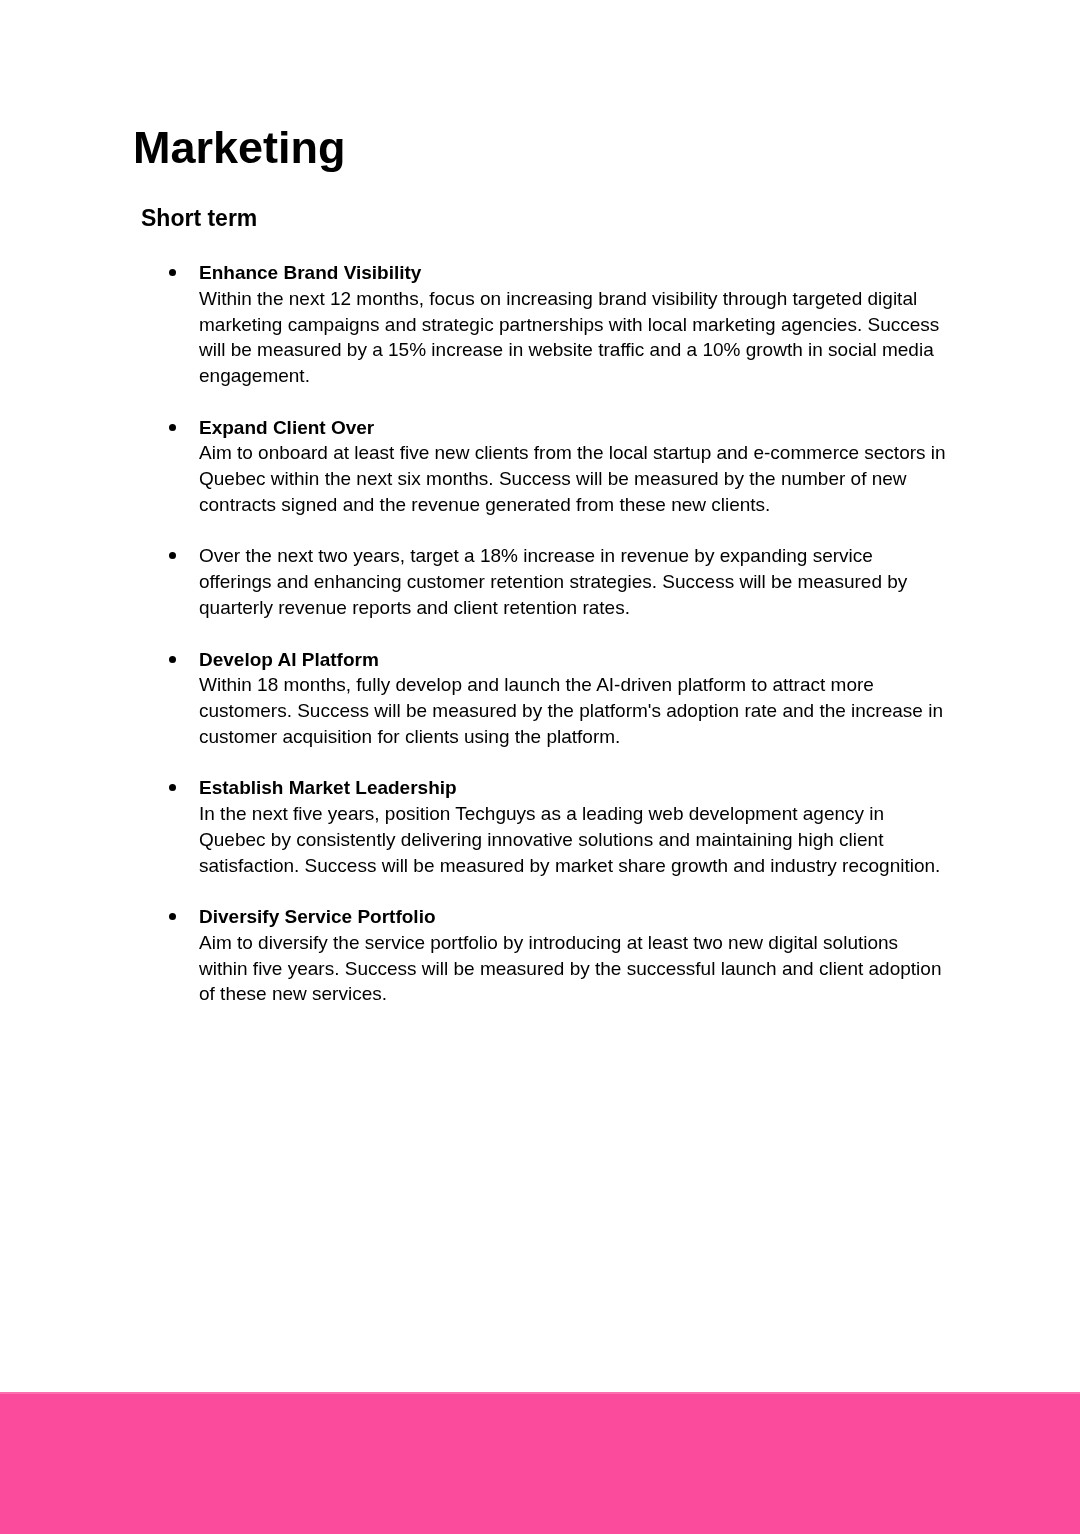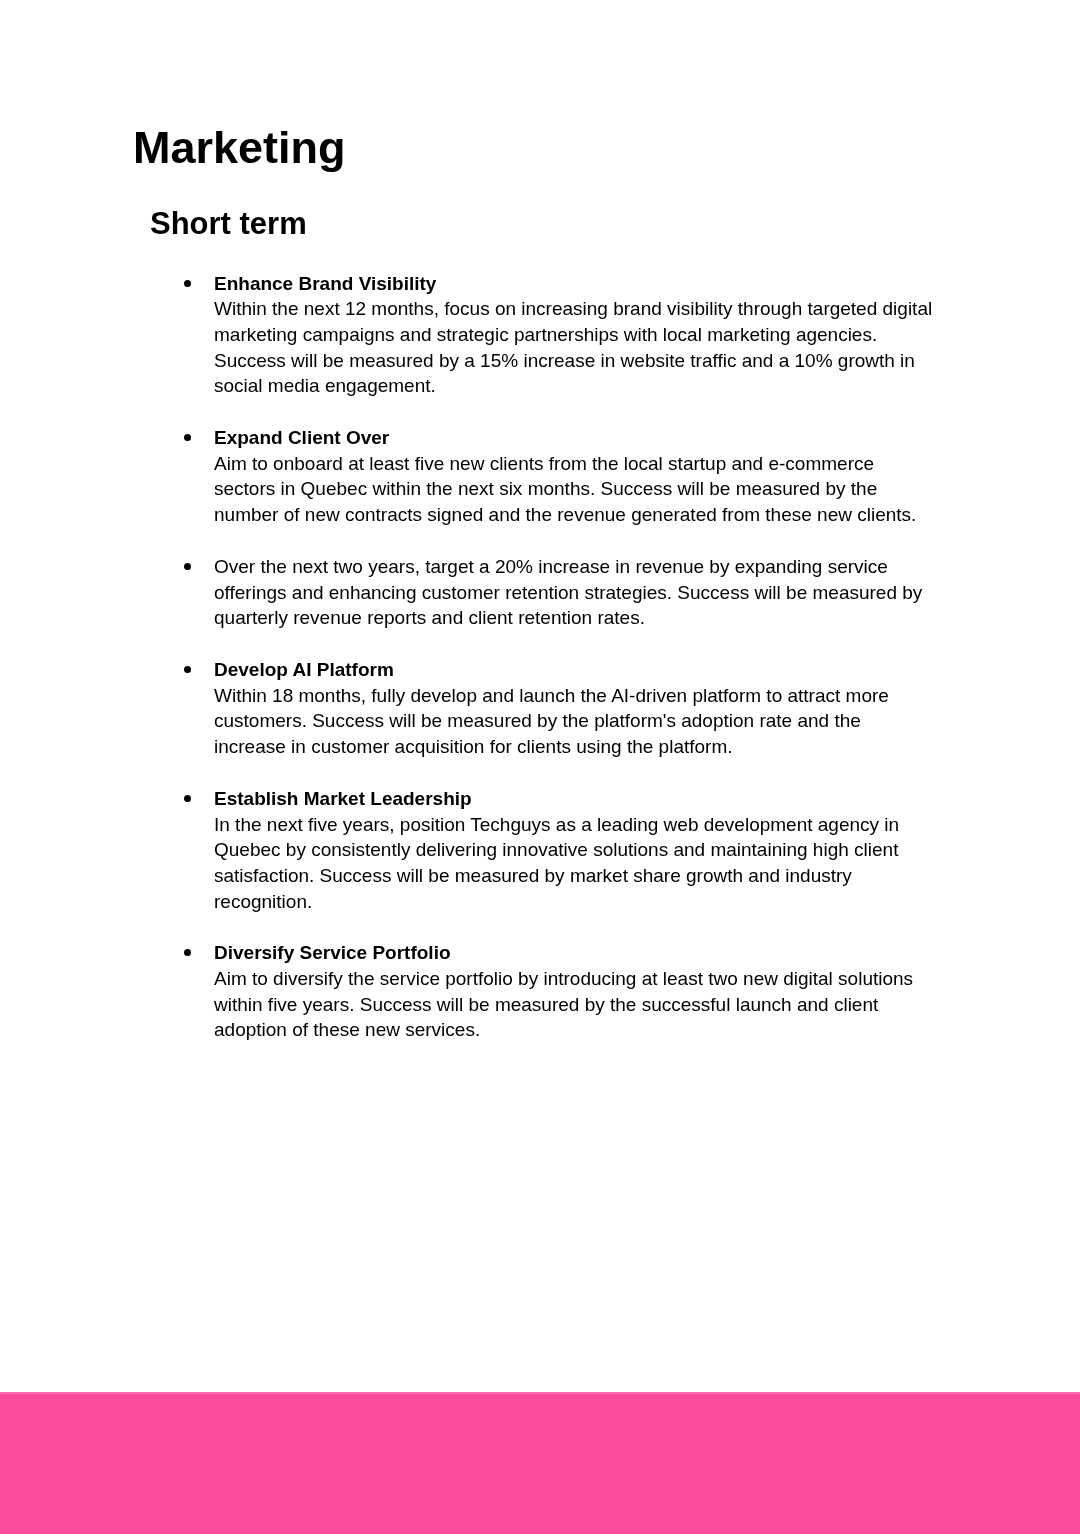--- a/index.html
+++ b/index.html
@@ -31,28 +31,28 @@
     margin: 0 0 28px 0;
     letter-spacing: 0;
   }
   .section-heading {
     font-size: 33px;
     font-weight: 700;
     line-height: 1.25;
     margin: 0 0 14px 0;
   }
   .sub-heading {
-    font-size: 31px;
+    font-size: 23px;
     font-weight: 700;
     line-height: 1.3;
-    margin: 24px 0 10px 17px;
+    margin: 24px 0 10px 8px;
   }
   ul.objective-list {
     list-style: none;
-    margin: 16px;
+    margin: 1px;
     padding: 0;
   }
   ul.objective-list li {
     position: relative;
     padding-left: 65px;
     margin: 26px 0 26px 0;
     font-size: 19px;
     line-height: 25.7px;
     max-width: 813px;
     box-sizing: border-box;
@@ -102,21 +102,21 @@
     <li>
       <span class="bullet"></span>
       <span class="item-title">Expand Client Over</span>
       <span class="item-body">Aim to onboard at least five new clients from the local startup and e-commerce sectors in Quebec within the next six months. Success will be measured by the number of new contracts signed and the revenue generated from these new clients.</span>
     </li>
   </ul>
 
   <ul class="objective-list">
     <li>
       <span class="bullet"></span>
-      <span class="item-body">Over the next two years, target a 20% increase in revenue by expanding service offerings and enhancing customer retention strategies. Success will be measured by quarterly revenue reports and client retention rates.</span>
+      <span class="item-body">Over the next two years, target a 18% increase in revenue by expanding service offerings and enhancing customer retention strategies. Success will be measured by quarterly revenue reports and client retention rates.</span>
     </li>
     <li>
       <span class="bullet"></span>
       <span class="item-title">Develop AI Platform</span>
       <span class="item-body">Within 18 months, fully develop and launch the AI-driven platform to attract more customers. Success will be measured by the platform's adoption rate and the increase in customer acquisition for clients using the platform.</span>
     </li>
   </ul>
 
   <ul class="objective-list">
     <li>

